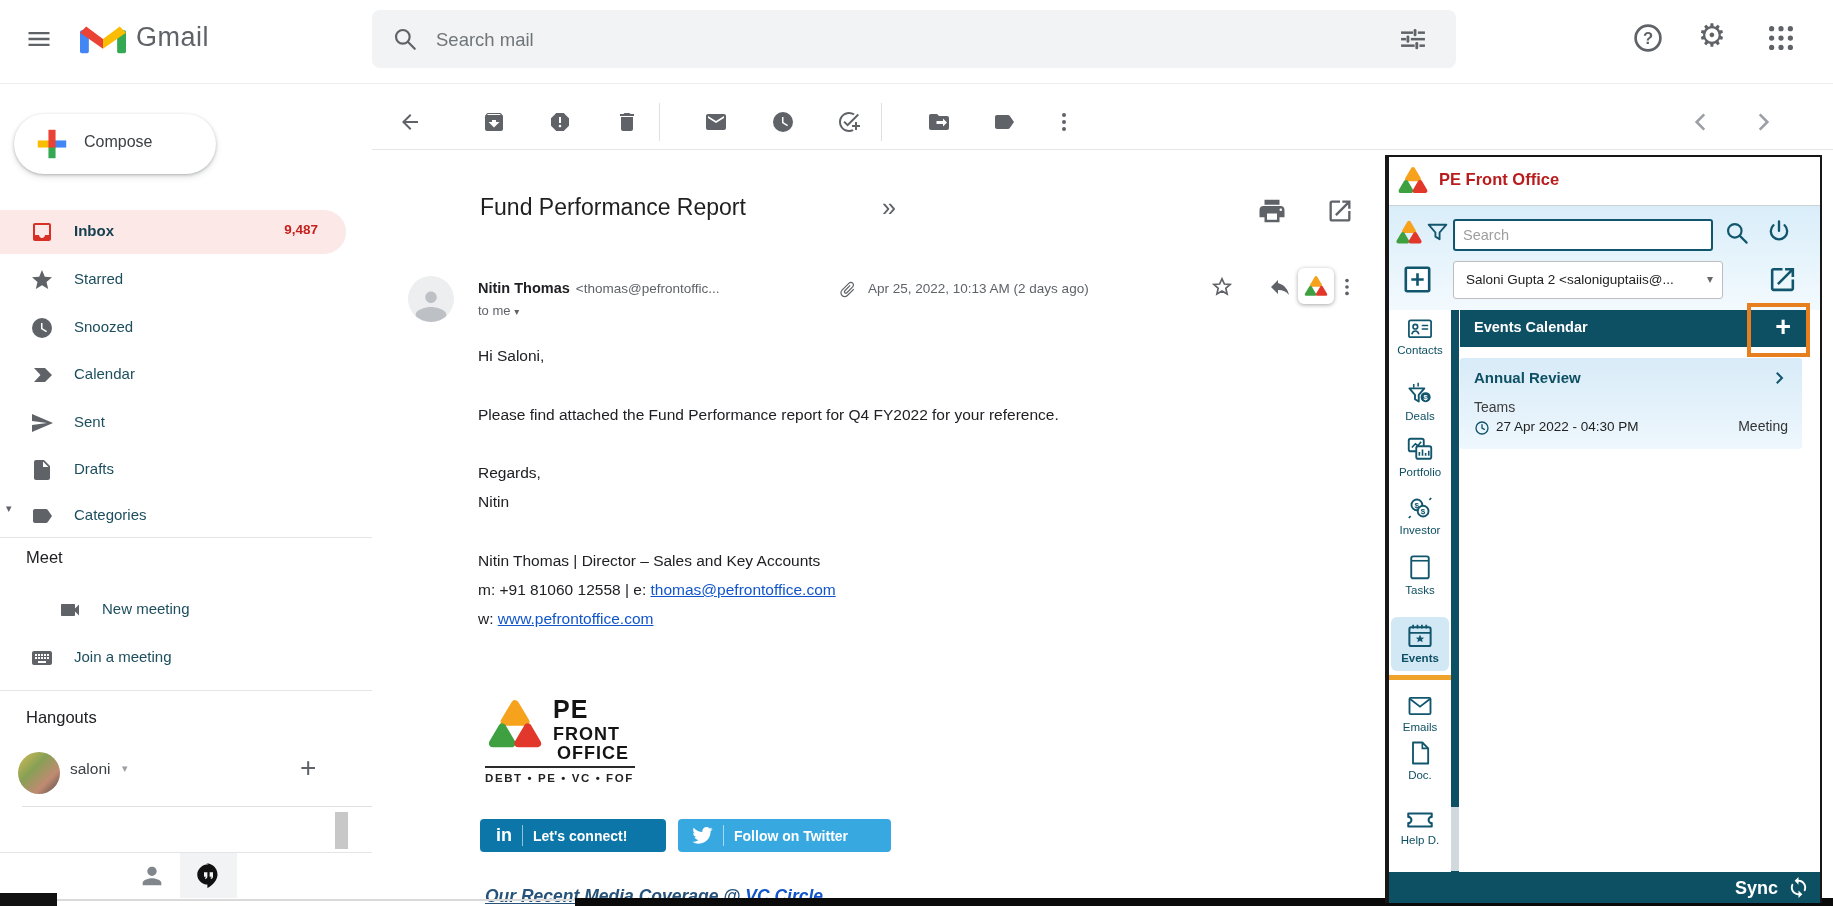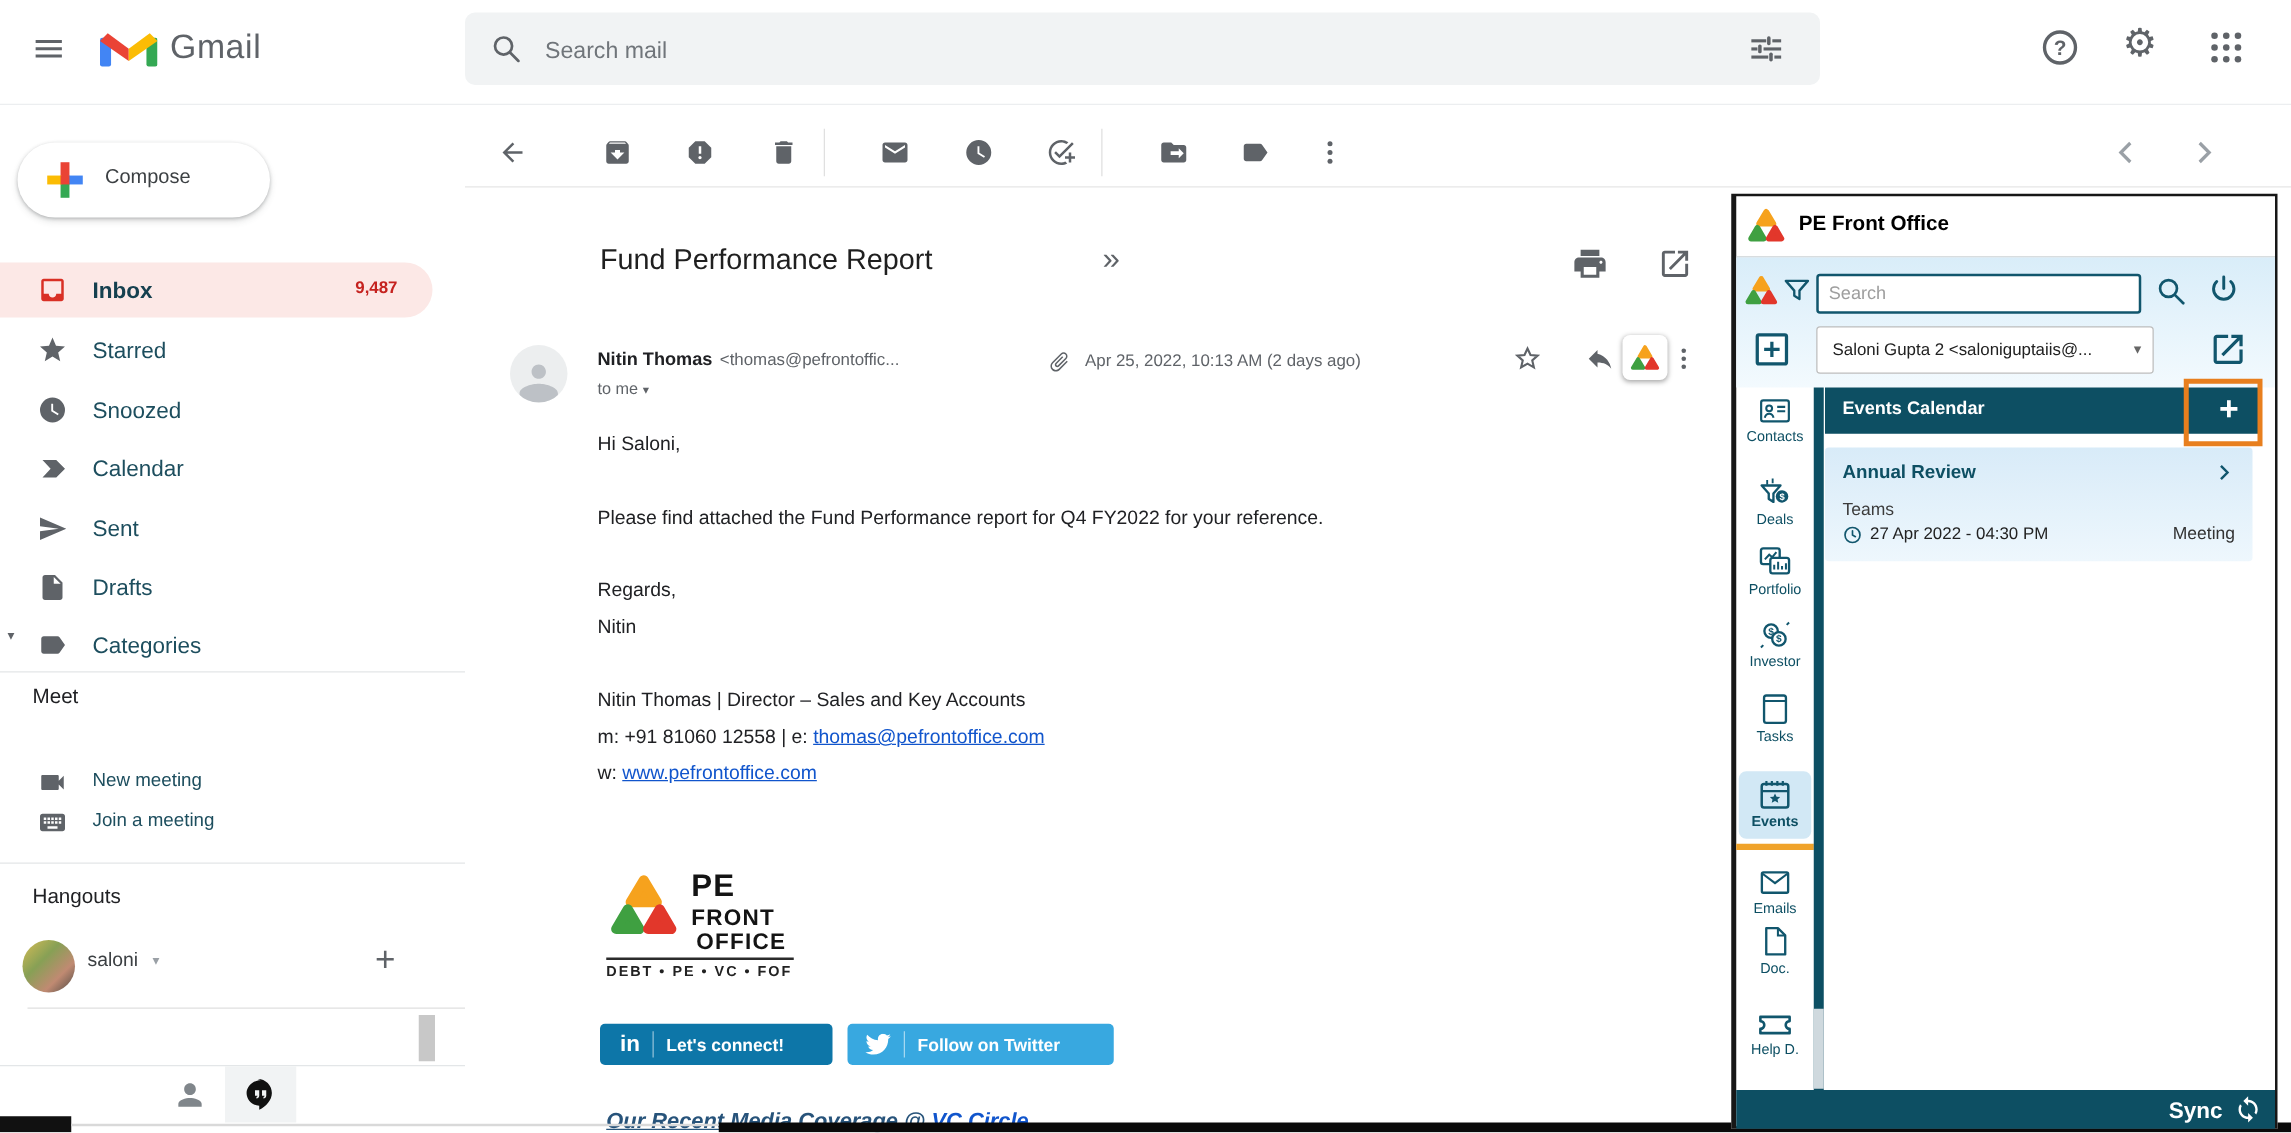--- a/index.html
+++ b/index.html
@@ -11,21 +11,21 @@
   .topbar-line{left:0;top:83px;width:1833px;height:1px;background:#eceef0;}
   .gmail-word{font-size:27px;color:#5f6368;letter-spacing:.5px;}
   .searchbar{left:372px;top:10px;width:1084px;height:58px;background:#f1f3f4;border-radius:8px;}
   .searchbar input{position:absolute;left:62px;top:0;width:930px;height:58px;border:0;background:transparent;outline:none;font-size:18.5px;color:#202124;font-family:inherit;}
   .searchbar input::placeholder{color:#70757a;}
   
   .compose{left:14px;top:114px;width:202px;height:60px;background:#fff;border-radius:30px;box-shadow:0 1px 3px rgba(60,64,67,.3),0 3px 6px rgba(60,64,67,.15);}
   .compose-label{position:absolute;left:70px;top:19px;font-size:16px;color:#3c4043;font-weight:500;}
   .navrow{left:0;width:346px;height:44px;border-radius:0 22px 22px 0;}
   .navrow .ic{position:absolute;left:30px;top:10px;width:24px;height:24px;}
-  .navrow .lb{position:absolute;left:74px;top:12px;font-size:18px;color:#1d4e5e;}
+  .navrow .lb{position:absolute;left:74px;top:12px;font-size:15px;color:#1d4e5e;}
   .navrow.sel{background:#fce8e6;}
   .navrow.sel .lb{font-weight:bold;color:#16404f;}
   .navrow .ct{position:absolute;right:28px;top:12px;font-size:13.5px;font-weight:bold;color:#c5221f;}
   .sec-h{font-size:16.5px;color:#202124;font-weight:500;}
   .divline{background:#e3e6e8;height:1px;}
   
   .tbico{width:24px;height:24px;cursor:pointer;}
   .vsep{width:1px;height:38px;background:#e0e0e0;top:103px;}
   .subject{font-size:23px;color:#1f1f1f;}
   .sender-name{font-weight:bold;font-size:14.5px;color:#202124;}
@@ -34,21 +34,21 @@
   .bodyline{font-size:15.5px;color:#202124;}
   .bodyline a,.blue{color:#1155cc;text-decoration:underline;cursor:pointer;}
   .pe-ext-btn{width:36px;height:36px;background:#fff;border-radius:6px;box-shadow:0 1px 4px rgba(0,0,0,.35);display:flex;align-items:center;justify-content:center;cursor:pointer;}
   .sig-caption{border-top:2px solid #2b2b2b;padding-top:4px;font-size:11.5px;font-weight:bold;letter-spacing:1.6px;color:#222;width:150px;}
   .sbtn{height:33px;border-radius:4px;display:flex;align-items:center;color:#fff;font-weight:bold;cursor:pointer;}
   .sbtn .sep{width:1px;height:21px;background:rgba(255,255,255,.55);margin:0 10px;}
   .media-line{font-style:italic;font-weight:bold;font-size:17.5px;}
   .media-line .pre{color:#27537a;text-decoration:underline;}
   
   #pepanel{left:1385px;top:155px;width:437px;height:748px;background:#fff;border:2px solid #171717;border-left-width:4px;box-sizing:border-box;z-index:10;}
-  .panel-title{font-size:16.5px;font-weight:bold;color:#000000;}
+  .panel-title{font-size:16.5px;font-weight:bold;color:#b91c1c;}
   .bluebox{left:0;top:49px;width:431px;height:104px;background:linear-gradient(180deg,#d9edf9,#f3fafe);}
   .pe-input{position:absolute;left:64px;top:62px;width:260px;height:32px;border:2px solid #11566d;border-radius:3px;background:#fff;box-sizing:border-box;font-size:14.5px;color:#0f172a;padding:0 8px;outline:none;font-family:inherit;}
   .pe-input::placeholder{color:#9e9e9e;}
   .acct{left:64px;top:104px;width:270px;height:38px;background:#fff;border:1px solid #bdbdbd;border-radius:3px;box-sizing:border-box;cursor:pointer;}
   .acct .tx{position:absolute;left:12px;top:10px;font-size:13.5px;color:#212121;white-space:nowrap;}
   .acct .car{position:absolute;right:9px;top:10px;color:#666;font-size:12px;}
   .rail-item{left:0;width:62px;text-align:center;cursor:pointer;}
   .rail-item .ric{margin:0 auto;}
   .rail-item .rlb{font-size:11.5px;color:#0d4f63;margin-top:1px;}
   .ev-header{left:71px;top:153px;width:347px;height:37px;background:#0d4f63;}
@@ -201,21 +201,21 @@
     <span class="ic">
         <svg width="24" height="24" viewBox="0 0 24 24">
           <path fill="#5f6368" d="M17.63 5.84C17.27 5.33 16.67 5 16 5L5 5.01C3.9 5.01 3 5.9 3 7v10c0 1.1.9 2 2 2h11c.67 0 1.27-.33 1.63-.84L22 12l-4.37-6.16z"></path>
         </svg>
       </span>
     <span class="lb">Categories</span>
   </div>
   <div class="abs divline" style="left:0;top:537px;width:372px;"></div>
 
   <div class="abs sec-h" style="left:26px;top:548px;">Meet</div>
-  <div class="abs navrow" style="top:604px;">
+  <div class="abs navrow" style="top:588px;margin-left:28px;">
     <span class="ic">
         <svg width="24" height="24" viewBox="0 0 24 24">
           <path fill="#5f6368" d="M17 10.5V7c0-.55-.45-1-1-1H4c-.55 0-1 .45-1 1v10c0 .55.45 1 1 1h12c.55 0 1-.45 1-1v-3.5l4 4v-11l-4 4z"></path>
         </svg>
       </span>
     <span class="lb" style="font-size:15px;">New meeting</span>
   </div>
   <div class="abs navrow" style="top:636px;">
     <span class="ic">
         <svg width="24" height="24" viewBox="0 0 24 24">

